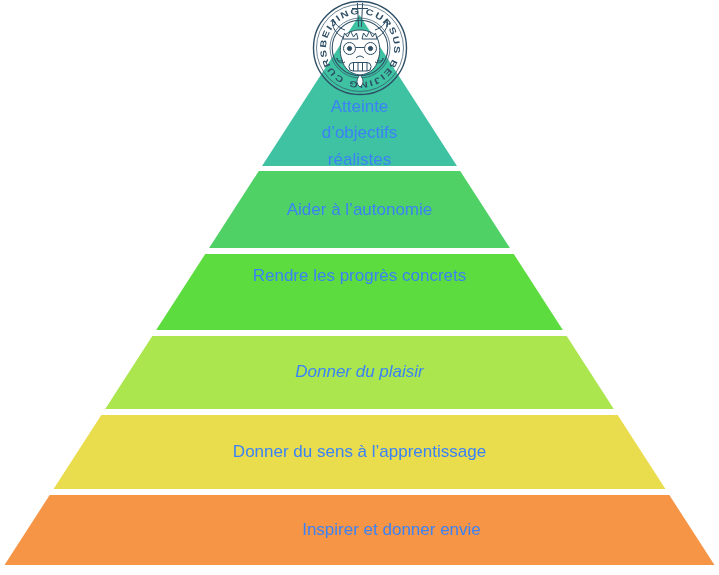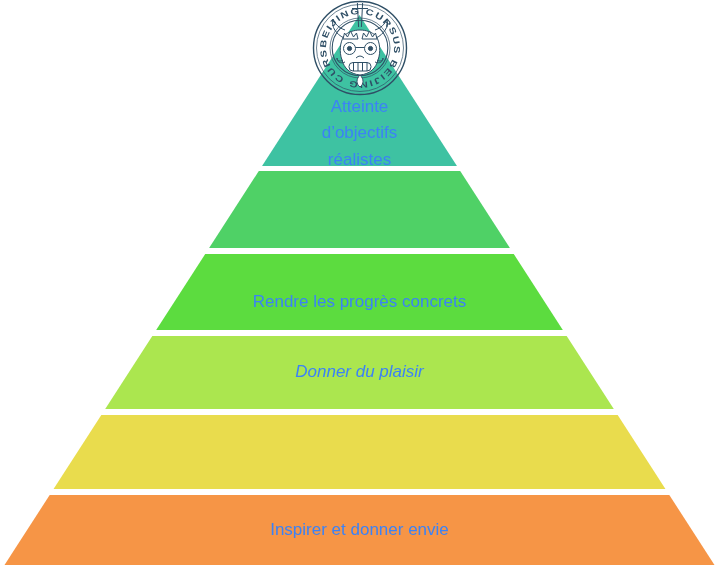--- a/index.html
+++ b/index.html
@@ -9,24 +9,24 @@
   }
   .layer{position:absolute;left:0;top:0;width:719px;height:575px;}
   
   .lvl{
     position:absolute;left:50%;transform:translate(-50%,-50%);
     color:#3b82f6;font-size:17px;line-height:1.5;text-align:center;
     white-space:nowrap;pointer-events:none;
   }
   .lvl0{top:134px;white-space:normal;width:104px;line-height:1.55;}
   .lvl1{top:210px;}
-  .lvl2{top:302px;}
+  .lvl2{top:276px;}
   .lvl3{top:372px;font-style:italic;}
   .lvl4{top:452px;}
-  .lvl5{top:530px;}
+  .lvl5{top:530px;margin-left:32px;}
   
   .seal-svg{position:absolute;left:308px;top:0px;width:104px;height:100px;}
   .seal-ring-text{
     font-family:"Liberation Sans", sans-serif;
     font-weight:bold;font-size:8.6px;letter-spacing:1.1px;
   }
 </style>
 </head>
 <body>
 
@@ -35,22 +35,24 @@
   <svg class="layer" id="pyramid-svg" viewBox="0 0 719 575">
       <polygon points="359.5,15 456.9636363636364,166 262.0363636363636,166" fill="#3EC2A2"></polygon>
       <polygon points="258.8090909090909,171 460.1909090909091,171 509.8909090909091,248 209.1090909090909,248" fill="#4FD166"></polygon>
       <polygon points="205.23636363636365,254 513.7636363636364,254 562.8181818181818,330 156.1818181818182,330" fill="#5CDC3F"></polygon>
       <polygon points="152.3090909090909,336 566.6909090909091,336 613.8090909090909,409 105.19090909090909,409" fill="#ABE64F"></polygon>
       <polygon points="101.31818181818181,415 617.6818181818182,415 665.4454545454546,489 53.55454545454546,489" fill="#E9DC4D"></polygon>
       <polygon points="49.68181818181819,495 669.3181818181818,495 714.5,565 4.5,565" fill="#F69546"></polygon>
     </svg>
 
   <div class="lvl lvl0">Atteinte d’objectifs réalistes</div>
+  <div class="lvl lvl1">Aider à l’autonomie</div>
   <div class="lvl lvl2">Rendre les progrès concrets</div>
   <div class="lvl lvl3">Donner du plaisir</div>
+  <div class="lvl lvl4">Donner du sens à l’apprentissage</div>
   <div class="lvl lvl5">Inspirer et donner envie</div>
 
   <svg class="seal-svg" viewBox="308 0 104 100">
     <g stroke="#2F4F66" fill="none" stroke-width="1">
 
       <circle cx="360" cy="48" r="46.5" stroke-width="1.4"></circle>
       <circle cx="360" cy="48" r="43.5" stroke-width="0.7"></circle>
 
       <circle cx="360" cy="48" r="30" stroke-width="0.7"></circle>
       <circle cx="360" cy="48" r="27.8" stroke-width="1.1"></circle>

